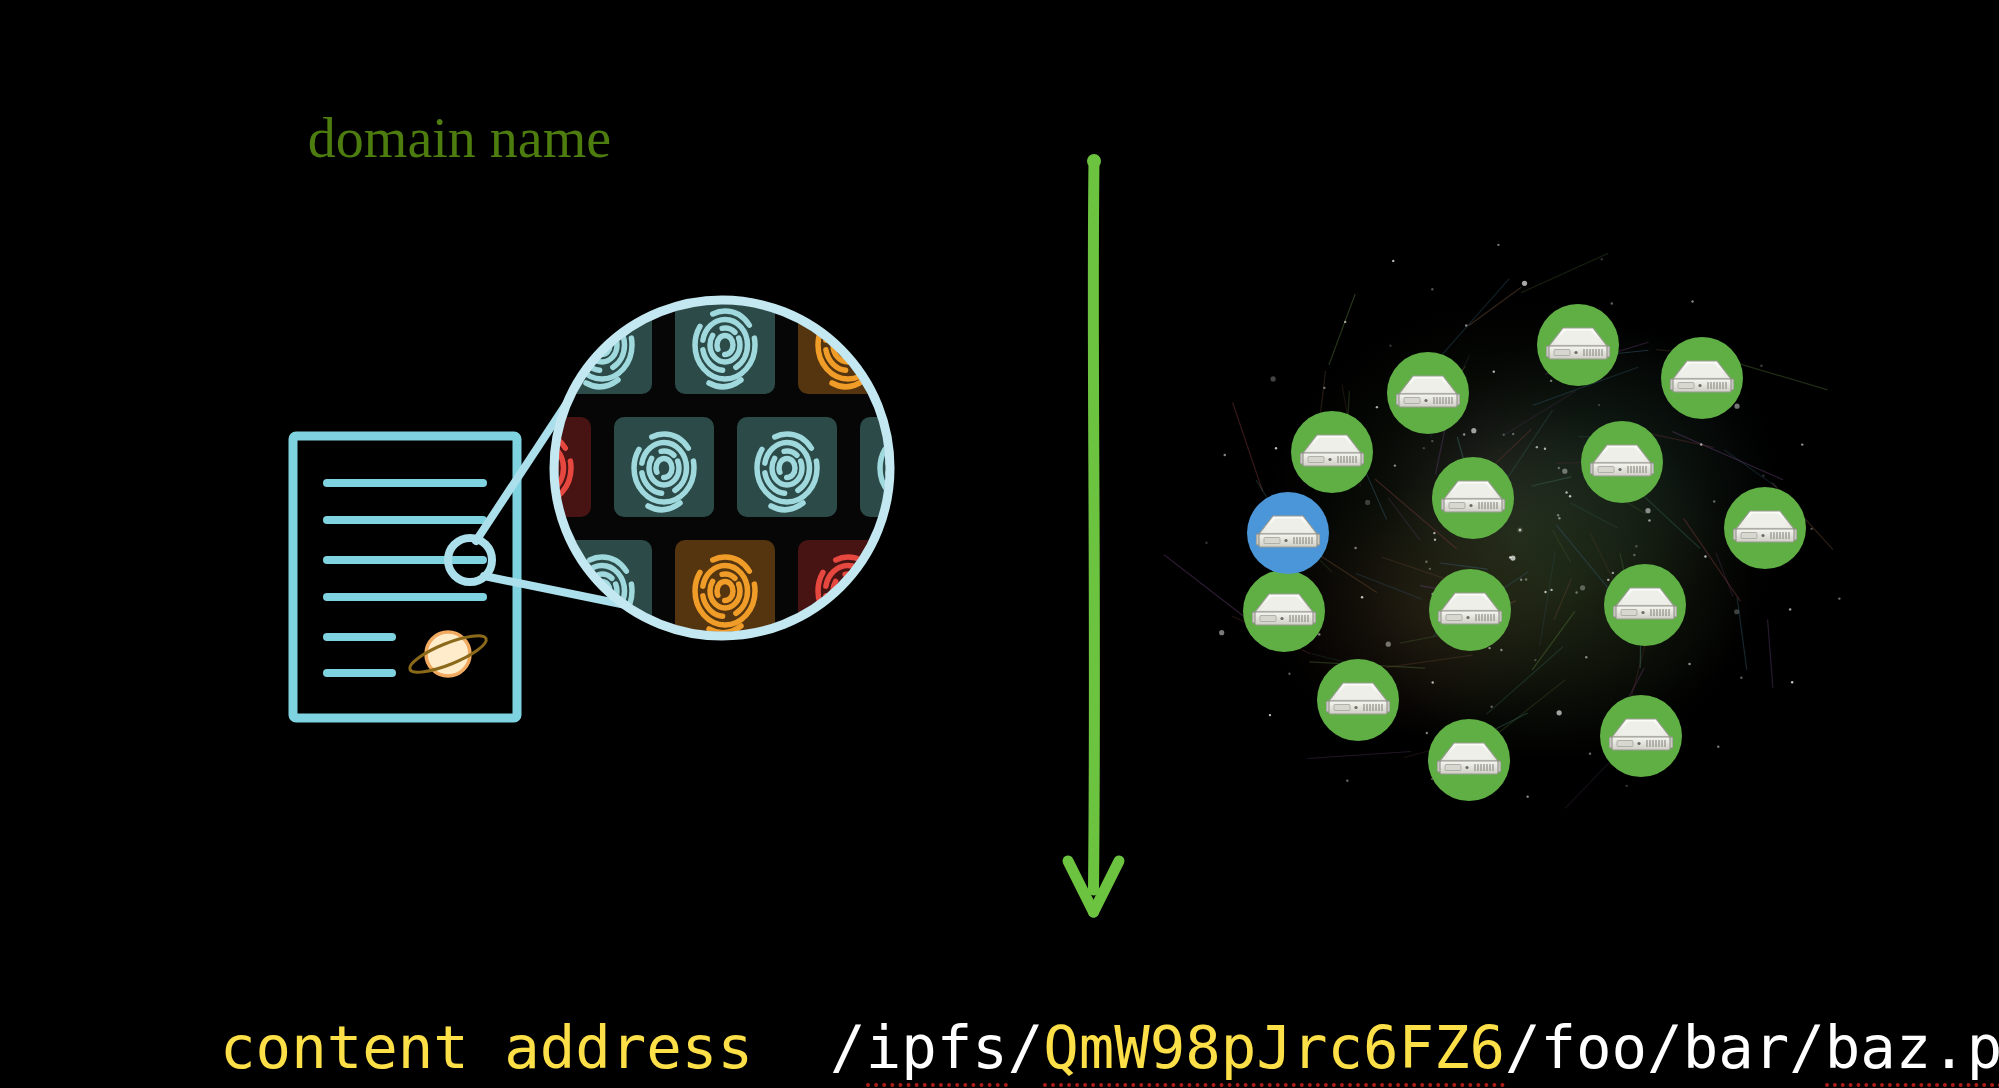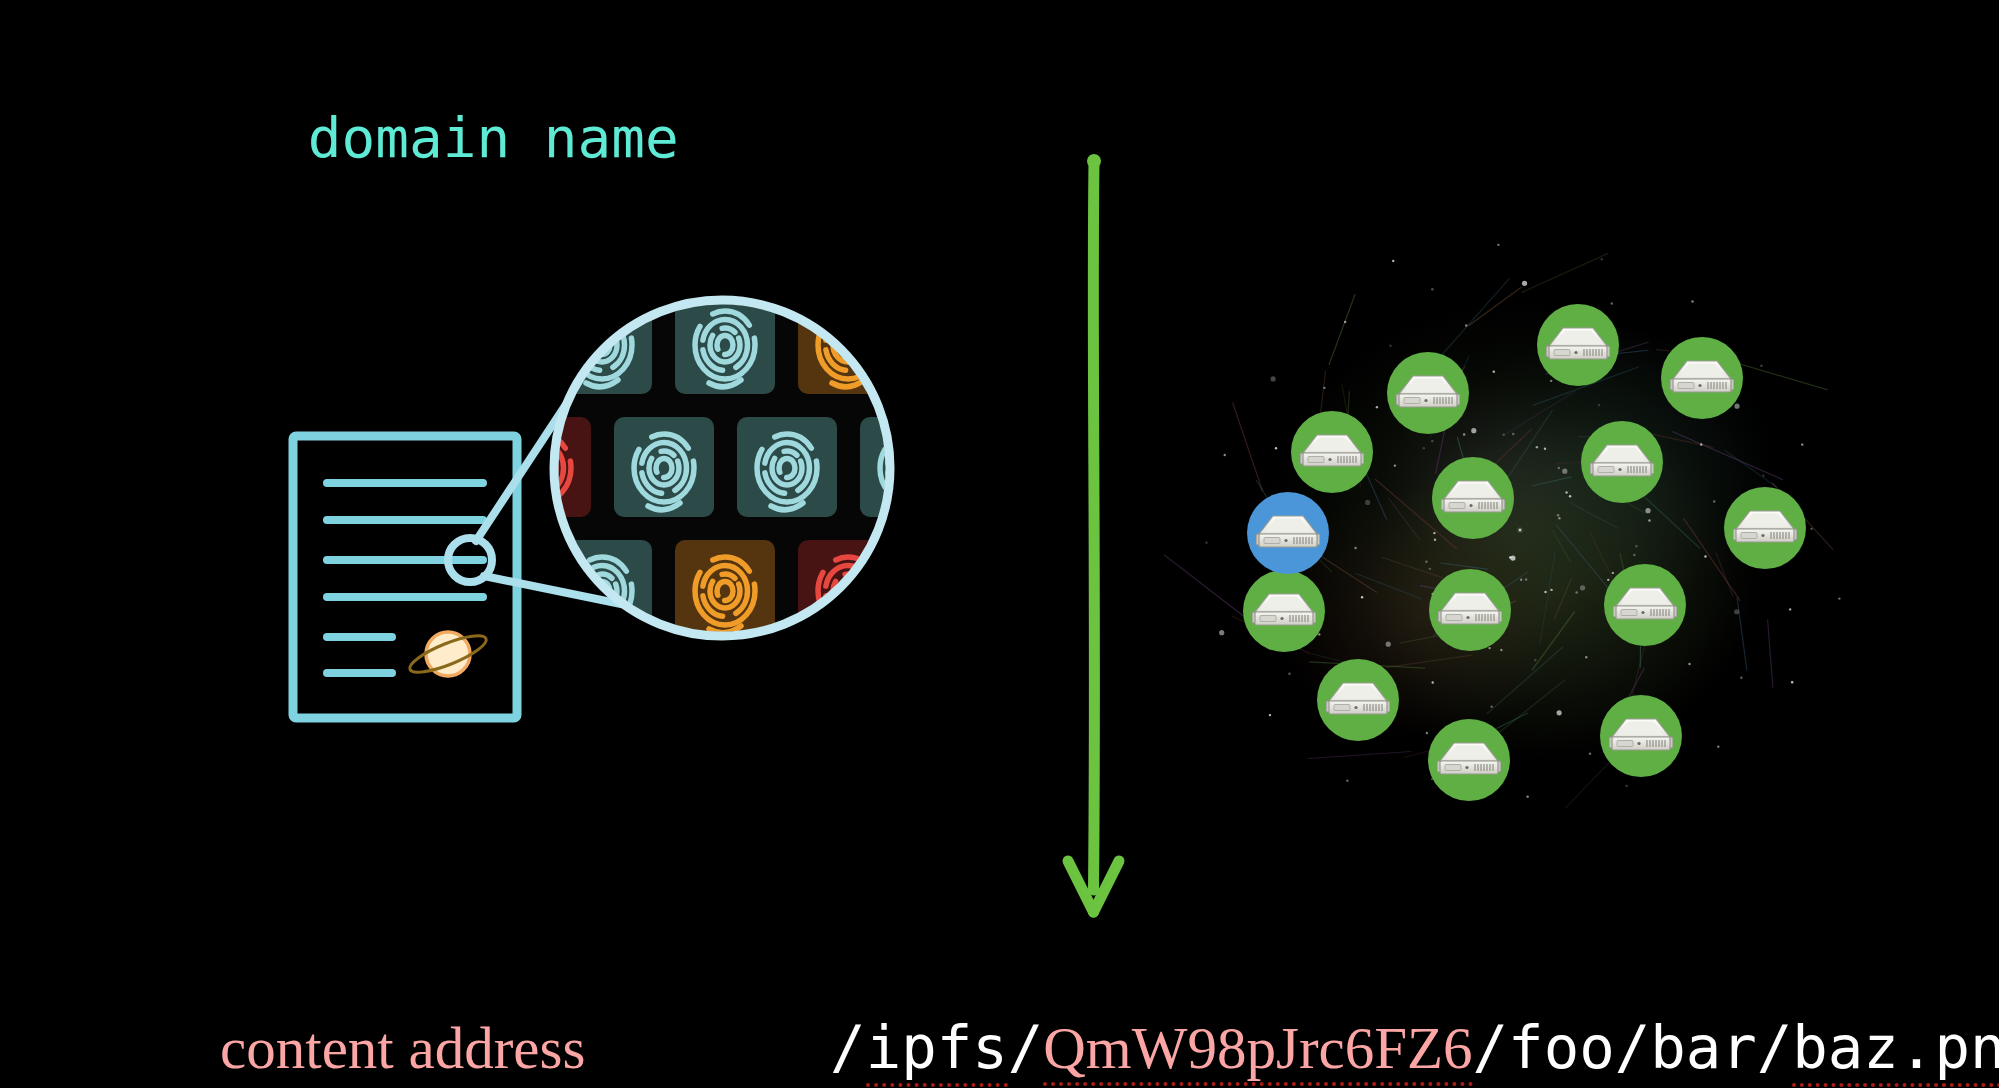--- a/index.html
+++ b/index.html
@@ -3,22 +3,22 @@
 <meta charset="utf-8">
 <style>
   html,body{margin:0;padding:0;background:#000;}
   .stage{
     position:relative;width:1999px;height:1088px;overflow:hidden;background:#000;
     font-family:"DejaVu Sans Mono","Liberation Mono",monospace;
   }
   .trow{position:absolute;white-space:pre;line-height:1.15;}
   .toptext{font-size:56px;}
   .bottext{font-size:59px;}
-  .orange{color:#5eead4;}
-  .green{color:#fca5a5;font-family:Liberation Serif, serif;}
+  .orange{color:#4d7c0f;font-family:Liberation Serif, serif;}
+  .green{color:#fde047;}
   .white{color:#FFFFFF;}
   .u{border-bottom:4px dotted #AB1D14;padding-bottom:1px;}
   .abs{position:absolute;}
   
   .mesh{
     position:absolute;left:1160px;top:230px;width:720px;height:620px;
     background:
       radial-gradient(ellipse 340px 300px at 50% 48%, rgba(62,82,44,0.38), rgba(25,35,18,0.18) 58%, transparent 75%),
       radial-gradient(ellipse 210px 180px at 36% 62%, rgba(120,64,44,0.22), transparent 70%),
       radial-gradient(ellipse 230px 200px at 63% 38%, rgba(44,92,92,0.20), transparent 70%),

